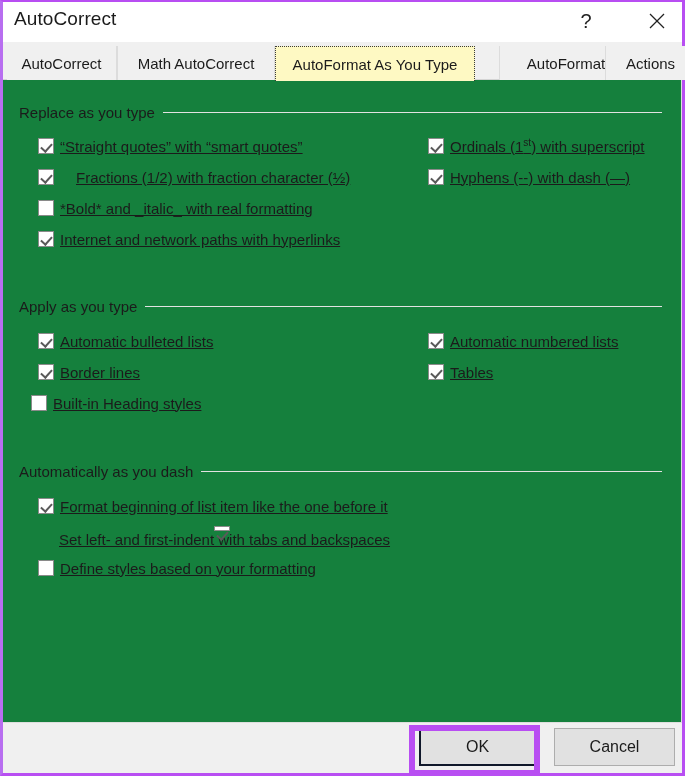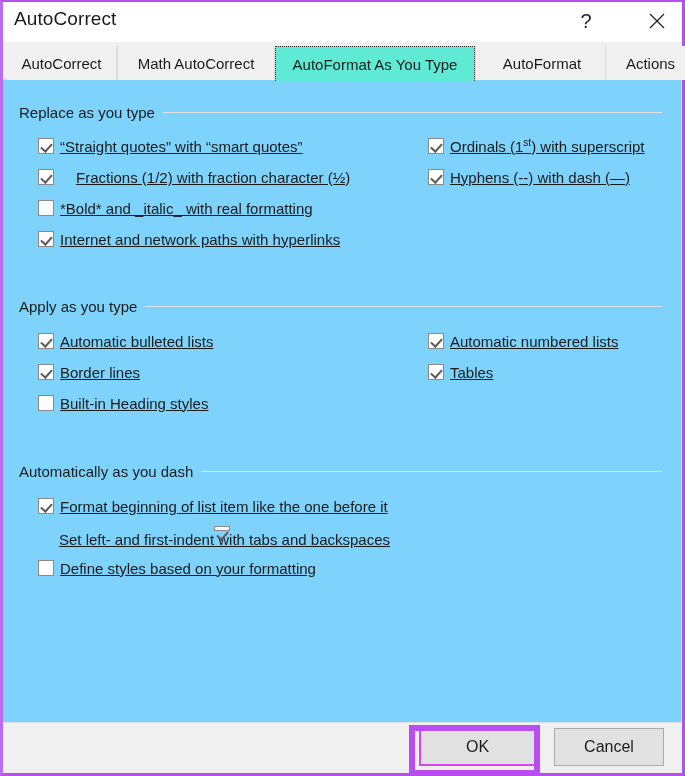--- a/index.html
+++ b/index.html
@@ -72,35 +72,35 @@
     font-size: 15px;
     color: #1b1b1b;
     background: #f0f0f0;
     border-left: 1px solid #dcdcdc;
     border-right: 1px solid #dcdcdc;
     white-space: nowrap;
     cursor: default;
   }
   .tab.first { border-left: none; }
   .tab.active {
-    background: #5eead4;
+    background: #fef9c3;
     border: 1px dotted #3a3a3a;
     border-bottom: none;
     height: 35px;
     top: 4px;
     z-index: 3;
   }
 
   
   .content {
     position: absolute;
     left: 0; top: 78px;
     right: 0;
     height: 643px;
-    background: #7dd3fc;
+    background: #15803d;
     border-right: 1px solid #dedede;
     border-bottom: 1px solid #dedede;
   }
 
   .group { position: absolute; left: 0; right: 0; }
   .group-head {
     position: relative;
     height: 20px;
     margin-left: 16px;
     margin-right: 19px;
@@ -172,21 +172,21 @@
     background: #e1e1e1;
     border: 1px solid #adadad;
     font-size: 16px;
     color: #1b1b1b;
     display: flex;
     align-items: center;
     justify-content: center;
     cursor: default;
     font-family: "Liberation Sans", sans-serif;
   }
-  .btn.default { border: 2px solid #d946ef; }
+  .btn.default { border: 2px solid #0f172a; }
   .ok-highlight {
     position: absolute;
     left: 409px; top: 725px;
     width: 131px; height: 51px;
     border: 6px solid #b84ef2;
     z-index: 5;
     pointer-events: none;
   }
 </style>
 </head>
@@ -210,21 +210,21 @@
   <div class="tabstrip">
     <div class="tab first" style="left:4px;width:110px;">
       <span>AutoCorrect</span>
     </div>
     <div class="tab" style="left:114px;width:158px;">
       <span>Math AutoCorrect</span>
     </div>
     <div class="tab active" style="left:272px;width:200px;">
       <span>AutoFormat As You Type</span>
     </div>
-    <div class="tab" style="left:472px;width:134px;">
+    <div class="tab" style="left:496px;width:134px;">
       <span>AutoFormat</span>
     </div>
     <div class="tab" style="left:602px;width:90px;border-right:none;">
       <span>Actions</span>
     </div>
   </div>
 
   <div class="content">
 
     <div class="group" style="top:22px;">
@@ -268,21 +268,21 @@
     </div>
 
     <div class="check-row" style="left:35px;top:250px;">
       <span class="cb checked"></span>
       <span class="cb-label">Automatic bulleted lists</span>
     </div>
     <div class="check-row" style="left:35px;top:281px;">
       <span class="cb checked"></span>
       <span class="cb-label">Border lines</span>
     </div>
-    <div class="check-row" style="left:35px;top:312px;">
+    <div class="check-row" style="left:28px;top:312px;">
       <span class="cb"></span>
       <span class="cb-label">Built-in Heading styles</span>
     </div>
 
     <div class="check-row" style="left:425px;top:250px;">
       <span class="cb checked"></span>
       <span class="cb-label">Automatic numbered lists</span>
     </div>
     <div class="check-row" style="left:425px;top:281px;">
       <span class="cb checked"></span>
@@ -308,20 +308,20 @@
       <span class="cb"></span>
       <span class="cb-label">Define styles based on your formatting</span>
     </div>
 
   </div>
 
   <div class="footer">
     <div class="btn default" style="left:416px;top:5px;width:117px;">
       <span>OK</span>
     </div>
-    <div class="btn" style="left:551px;top:5px;width:110px;">
+    <div class="btn" style="left:551px;top:5px;width:121px;">
       <span>Cancel</span>
     </div>
   </div>
 
 </div>
 
 <div class="ok-highlight"></div>
 
 </body></html>

